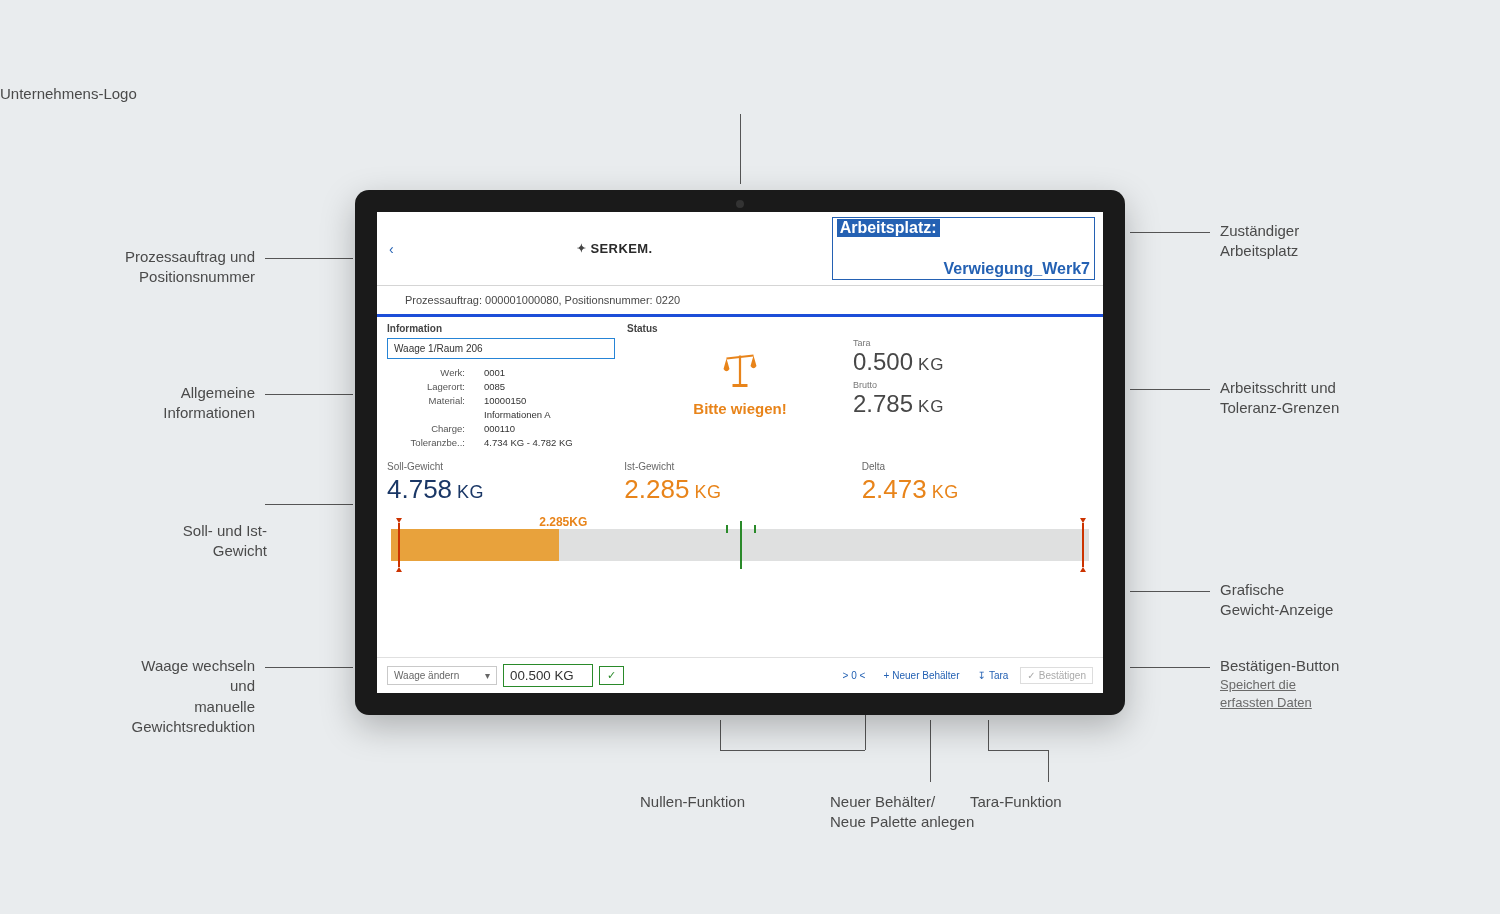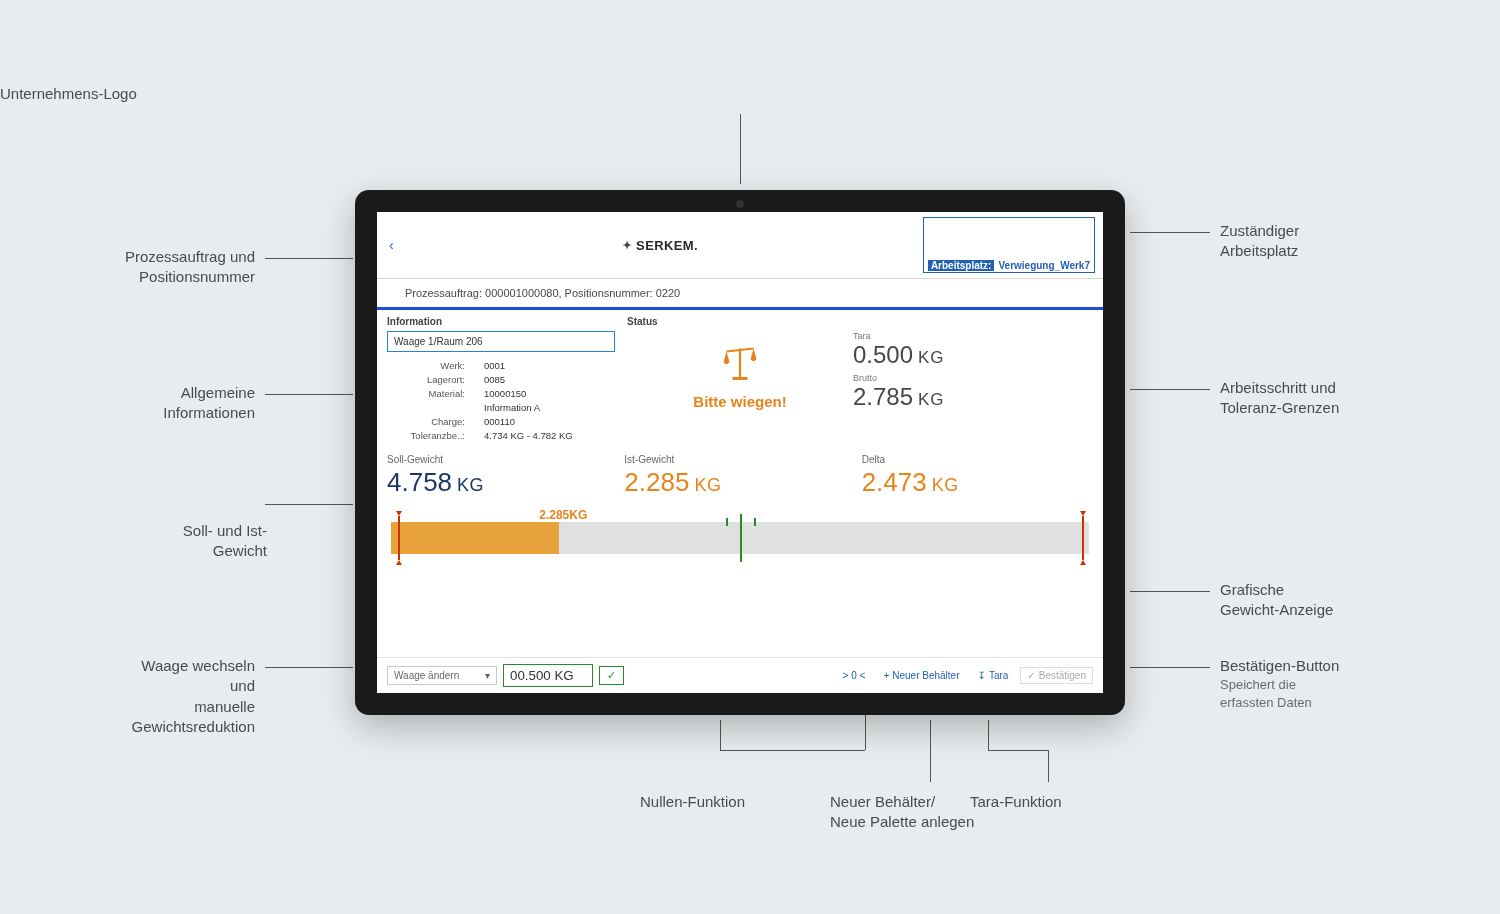--- a/index.html
+++ b/index.html
@@ -60,23 +60,23 @@
     align-items: center;
     justify-content: space-between;
     padding: 5px 8px;
     border-bottom: 1px solid #d5d5d5;
   }
   .back-btn { color:#2461b3; font-size:14px; cursor:pointer; padding:0 4px;}
   .logo { font-weight:700; letter-spacing:0.4px; font-size:13px; color:#2a2a2a; display:flex; align-items:center; gap:4px;}
   .logo-icon{font-size:11px;color:#444;}
   .workplace {
     border:1px solid #2461b3;
-    font-size:10px;
+    font-size:16px;
     padding:1px 4px;
-    display:flex;gap:4px;align-items:flex-end;
+    display:flex;gap:4px;align-items:flex-start;
   }
   .workplace .lbl{background:#2461b3;color:#fff;font-weight:600;padding:0 3px;}
   .workplace .val{color:#2461b3;font-weight:600;margin-top:41px;}
   .subhead{padding:8px 28px;font-size:11px;color:#484848;border-bottom:3px solid #1d4ed8;}
   .colheads{display:flex;padding:6px 10px 2px;font-size:10px;font-weight:700;color:#444;}
   .colheads .c1{flex:0 0 34%;}
   .colheads .c2{flex:0 0 40%;}
   .colheads .c3{flex:1;}
   .row1{display:flex;padding:2px 10px 6px;}
   .infocol{flex:0 0 34%;}
@@ -151,21 +151,21 @@
 <div class="annotation right" style="left:1220px;top:378px;white-space:pre-line;">Arbeitsschritt und
 Toleranz-Grenzen</div>
 <div class="line hline" style="left:1130px;top:389px;width:80px;"></div>
 
 <div class="annotation right" style="left:1220px;top:580px;white-space:pre-line;">Grafische
 Gewicht-Anzeige</div>
 <div class="line hline" style="left:1130px;top:591px;width:80px;"></div>
 
 <div class="annotation right" style="left:1220px;top:656px;">
   <div>Bestätigen-Button</div>
-  <div class="sub" style="white-space:pre-line;">Speichert die
+  <div class="sub" style="white-space:pre-line;text-decoration:underline;">Speichert die
 erfassten Daten</div>
 </div>
 <div class="line hline" style="left:1130px;top:667px;width:80px;"></div>
 
 <div class="annotation center" style="left:640px;top:792px;width:160px;">Nullen-Funktion</div>
 <div class="line vline" style="left:720px;top:720px;height:30px;"></div>
 <div class="line hline" style="left:720px;top:750px;width:145px;"></div>
 <div class="line vline" style="left:865px;top:678px;height:72px;"></div>
 
 <div class="annotation center" style="left:830px;top:792px;width:200px;white-space:pre-line;">Neuer Behälter/
@@ -211,21 +211,21 @@
         <div class="kv">
             <span class="k">Lagerort:</span>
             <span class="v">0085</span>
           </div>
         <div class="kv">
             <span class="k">Material:</span>
             <span class="v">10000150</span>
           </div>
         <div class="kv">
             <span class="k"></span>
-            <span class="v">Information A</span>
+            <span class="v">Informationen A</span>
           </div>
         <div class="kv">
             <span class="k">Charge:</span>
             <span class="v">000110</span>
           </div>
         <div class="kv">
             <span class="k">Toleranzbe..:</span>
             <span class="v">4.734 KG - 4.782 KG</span>
           </div>
       </div>

